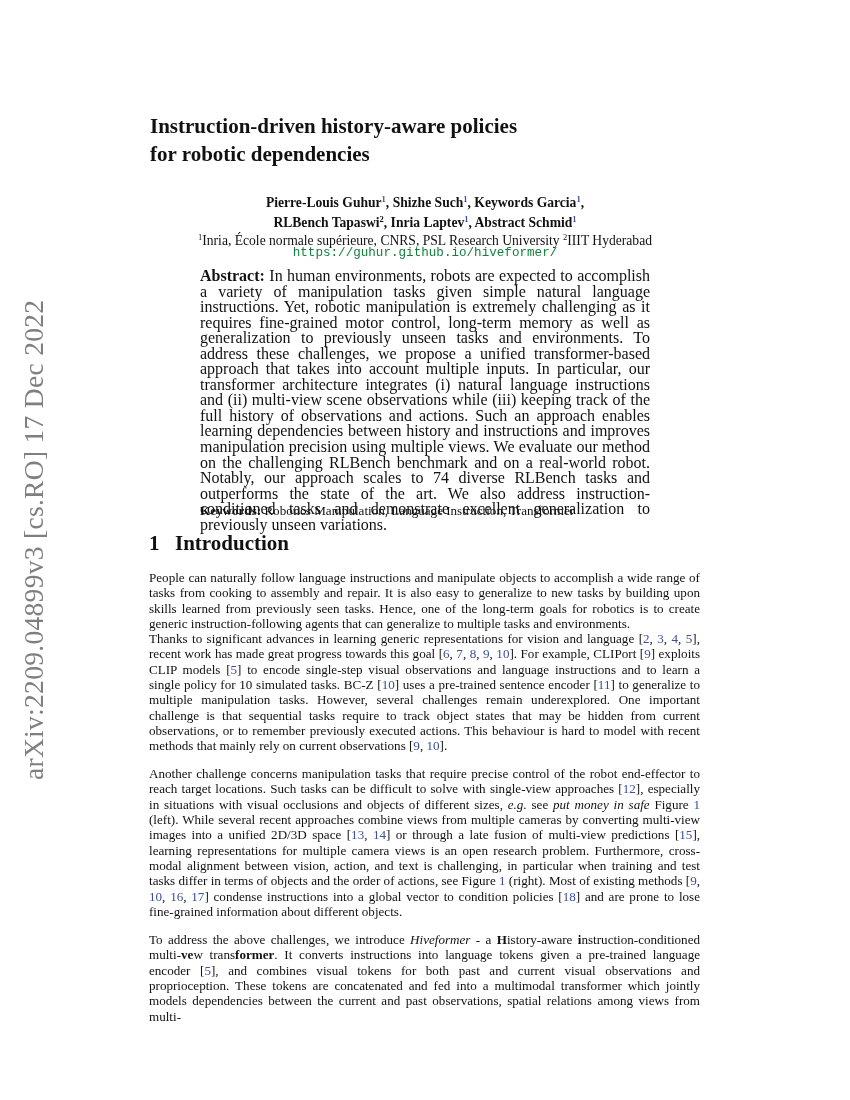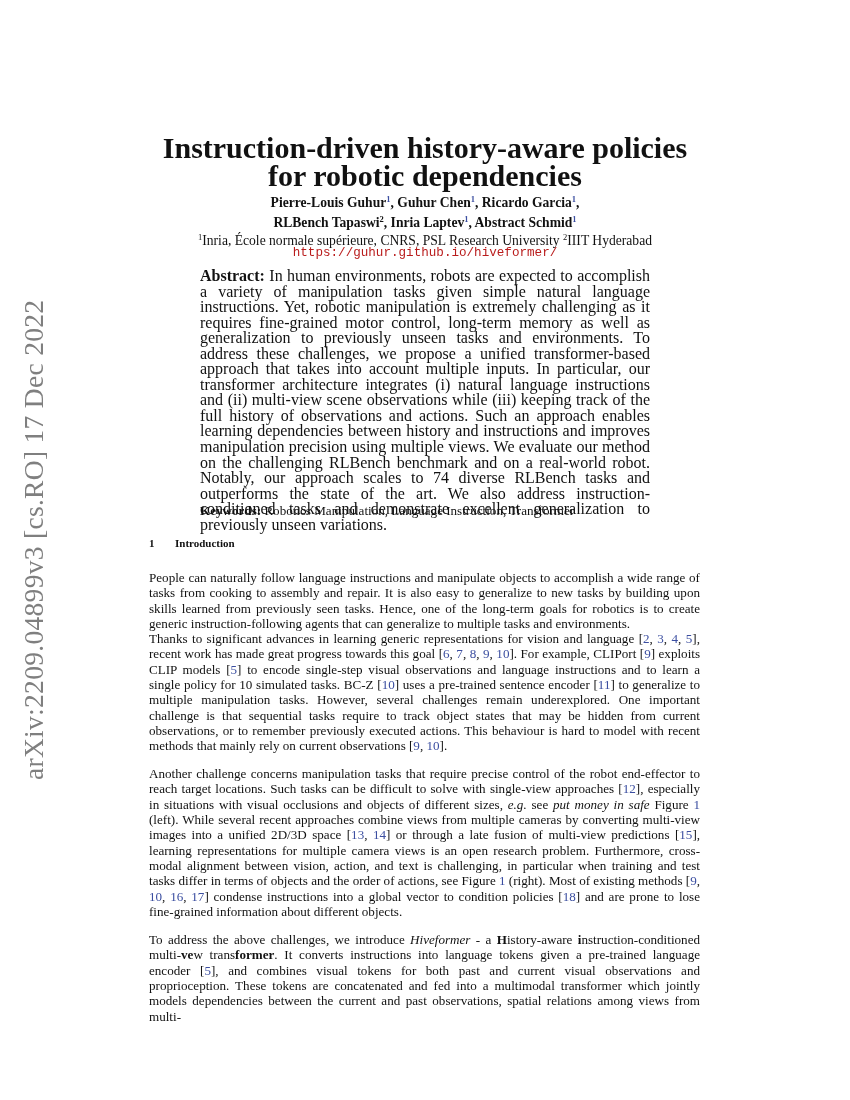--- a/index.html
+++ b/index.html
@@ -3,36 +3,36 @@
 <meta charset="utf-8">
 <style>
   html, body { margin: 0; padding: 0; background: #ffffff; }
   body { width: 850px; height: 1100px; position: relative; overflow: hidden;
          font-family: "Liberation Serif", "DejaVu Serif", serif; color: #111; }
   .page { position: absolute; left: 0; top: 0; width: 850px; height: 1100px; }
 
   .arxiv-stamp { position: absolute; left: 18px; top: 780px; transform-origin: 0 0; transform: rotate(-90deg);
                  font-family: "Liberation Serif", serif; font-size: 27.5px; color: #7f7f7f; white-space: nowrap; letter-spacing: 0.3px; width: 500px; }
 
-  .title { position: absolute; left: 150px; width: 550px; top: 112px; text-align: center;
-           font-weight: bold; font-size: 30px; line-height: 28px; margin-top: 22px; }
+  .title { position: absolute; left: 150px; width: 550px; top: 112px; text-align: left;
+           font-weight: bold; font-size: 21px; line-height: 28px; }
   .authors { position: absolute; left: 150px; width: 550px; top: 194px; text-align: center;
              font-weight: bold; font-size: 13.6px; line-height: 17.5px; }
   .affil { position: absolute; left: 130px; width: 590px; top: 229px; text-align: center; font-size: 13.6px; line-height: 24px; }
   .url { position: absolute; left: 150px; width: 550px; top: 245px; text-align: center;
-         font-family: "Liberation Mono", "DejaVu Sans Mono", monospace; font-size: 12.6px; color: #b91c1c; line-height: 16px; }
+         font-family: "Liberation Mono", "DejaVu Sans Mono", monospace; font-size: 12.6px; color: #15803d; line-height: 16px; }
   sup { font-size: 8.5px; vertical-align: 0; position: relative; top: -5px; }
   .sup-blue { color: #3b4ea0; }
 
   .abstract { position: absolute; left: 200px; width: 450px; top: 268px; font-size: 16px; line-height: 15.55px;
               text-align: justify; }
   .keywords { position: absolute; left: 200px; width: 450px; top: 496px; font-size: 13.1px; line-height: 15.5px; margin-top: 7px; }
   b { font-weight: bold; }
 
-  .section { position: absolute; left: 149px; top: 533px; font-weight: bold; font-size: 11px; line-height: 20px; }
+  .section { position: absolute; left: 149px; top: 533px; font-weight: bold; font-size: 21px; line-height: 20px; }
   .section .num { display: inline-block; width: 26px; }
 
   .para { position: absolute; left: 149px; width: 551px; font-size: 13.1px; line-height: 15.35px; text-align: justify; }
   .cite { color: #3b4ea0; }
   i { font-style: italic; }
 </style>
 </head>
 <body>
 
 <div class="page">
@@ -40,22 +40,22 @@
   <div class="arxiv-stamp">arXiv:2209.04899v3  [cs.RO]  17 Dec 2022</div>
 
   <div class="title">
     <div>Instruction-driven history-aware policies</div>
     <div>for robotic dependencies</div>
   </div>
 
   <div class="authors">
     <div>
       <span>Pierre-Louis Guhur</span><sup class="sup-blue">1</sup>,
-      <span>Guhur Chen</span><sup class="sup-blue">1</sup>,
-      <span>Ricardo Garcia</span><sup class="sup-blue">1</sup>,
+      <span>Shizhe Such</span><sup class="sup-blue">1</sup>,
+      <span>Keywords Garcia</span><sup class="sup-blue">1</sup>,
     </div>
     <div>
       <span>RLBench Tapaswi</span><sup>2</sup>,
       <span>Inria Laptev</span><sup class="sup-blue">1</sup>,
       <span>Abstract Schmid</span><sup class="sup-blue">1</sup>
     </div>
   </div>
 
   <div class="affil"><sup>1</sup><span>Inria, École normale supérieure, CNRS, PSL Research University </span><sup>2</sup><span>IIIT Hyderabad</span></div>
 

